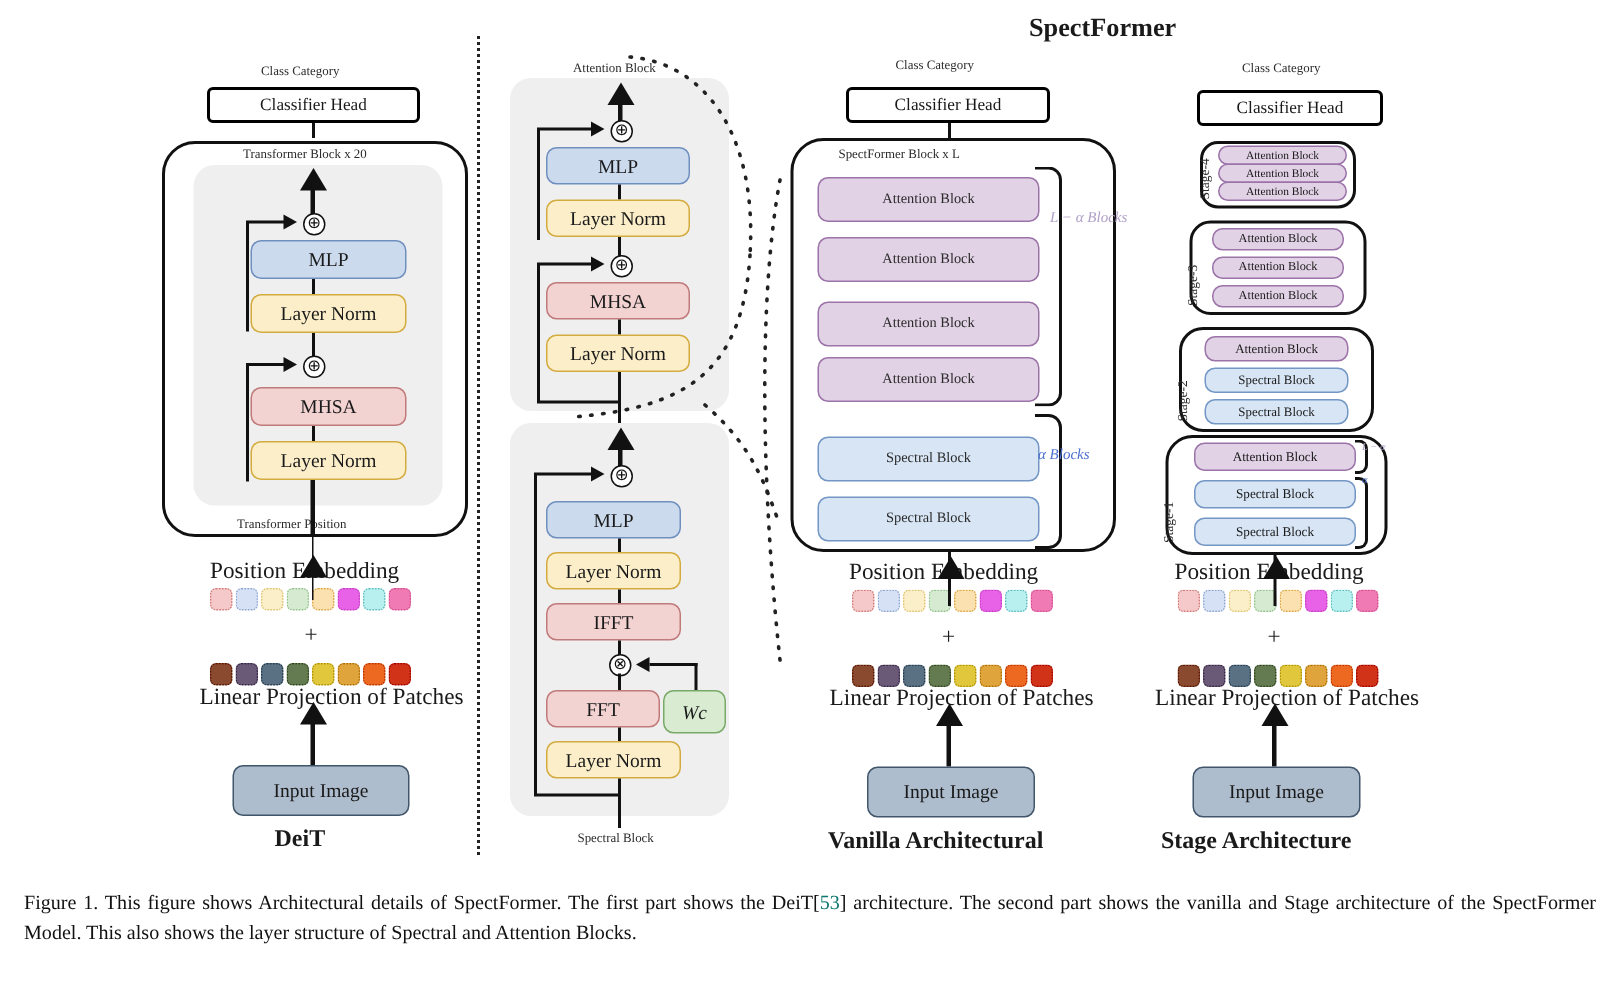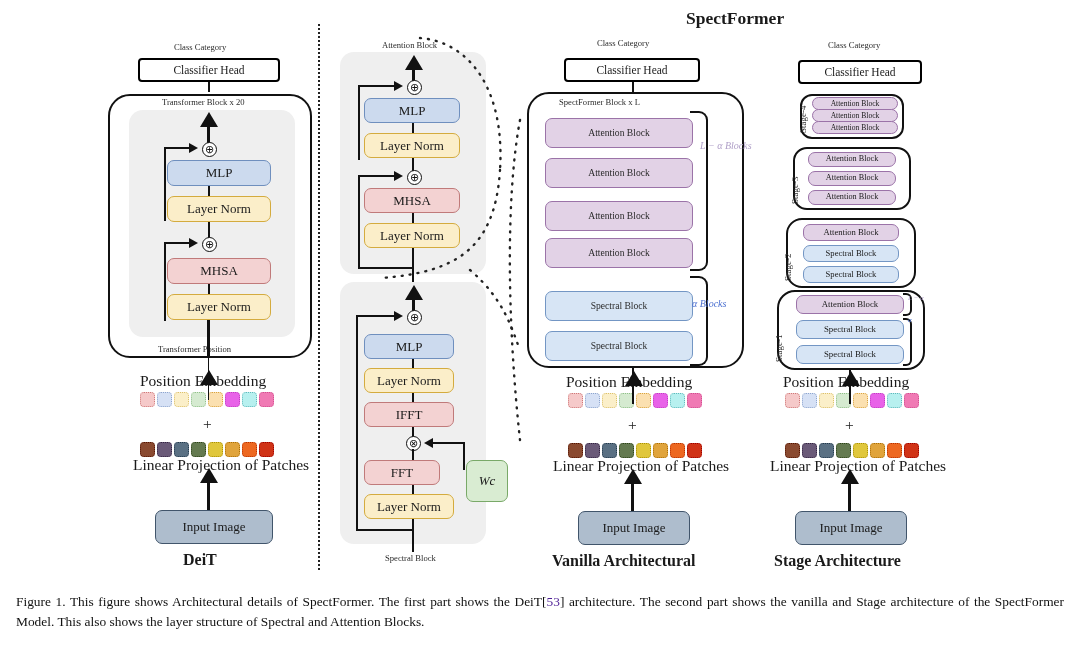--- a/index.html
+++ b/index.html
@@ -87,21 +87,21 @@
 
   
   .bracket{position:absolute;box-sizing:border-box;
     border:2.2px solid #111;border-left:none;border-radius:0 9px 9px 0;}
 
   
   .caption{
     position:absolute;left:16px;top:592px;width:1048px;
     font-size:13.4px;line-height:1.52;color:#111;text-align:justify;
   }
-  .ref{color:#4c1d95;}
+  .ref{color:#0f766e;}
 
   .dotted-divider{
     position:absolute;border-left:2.2px dotted #222;
   }
 </style>
 </head>
 <body>
 
 <div class="fig">
 
@@ -247,21 +247,21 @@
 
     <div class="plusnode" style="left:406px;top:436px;">
         <span>⊗</span>
       </div>
     <div class="hline" style="left:433px;top:442px;width:32px;"></div>
     <div class="vline" style="left:463px;top:442px;height:28px;"></div>
     <div class="arrowleft" style="left:424px;top:437.5px;"></div>
 
     <div class="vline" style="left:412px;top:449px;height:11px;"></div>
     <div class="blk blk-mhsa abs mid" style="left:364px;top:460px;width:76px;height:25px;">FFT</div>
-    <div class="blk blk-wc abs" style="left:466px;top:460px;width:42px;height:42px;font-size:13px;font-style:italic;font-family:'Liberation Serif',serif;">Wc</div>
+    <div class="blk blk-wc abs" style="left:442px;top:460px;width:42px;height:29px;font-size:13px;font-style:italic;font-family:'Liberation Serif',serif;">Wc</div>
     <div class="vline" style="left:412px;top:485px;height:9px;"></div>
     <div class="blk blk-ln abs mid" style="left:364px;top:494px;width:90px;height:25px;">Layer Norm</div>
     <div class="vline" style="left:412px;top:519px;height:33px;"></div>
 
     <div class="lbl tiny" style="left:385px;top:553px;">Spectral Block</div>
   </div>
 
   <svg class="dotsvg" width="1080" height="580">
     <path d="M420 38 C 470 42, 505 90, 500 170" fill="none" stroke="#222" stroke-width="2.4" stroke-dasharray="1,7" stroke-linecap="round"></path>
     <path d="M500 170 C 495 250, 455 272, 382 278" fill="none" stroke="#222" stroke-width="2.4" stroke-dasharray="1,7" stroke-linecap="round"></path>

